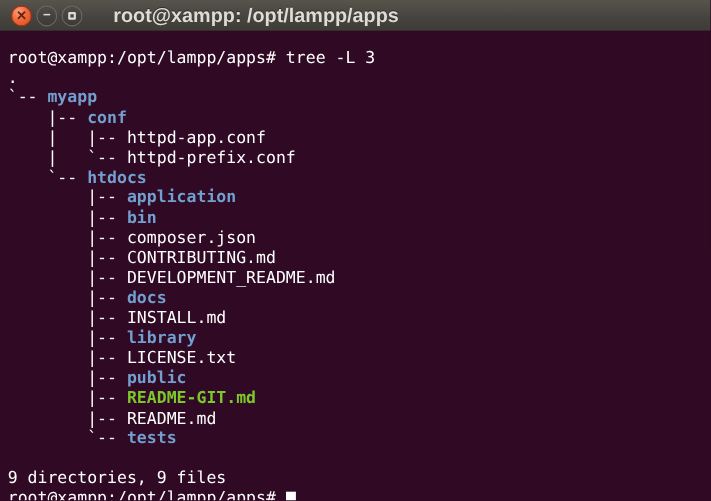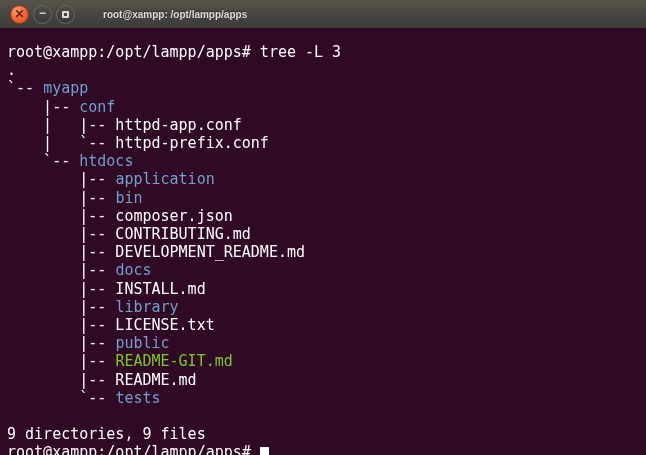--- a/index.html
+++ b/index.html
@@ -63,21 +63,21 @@
   }
   .square-glyph {
     width: 7px;
     height: 7px;
     border: 2px solid #dedbd6;
     box-sizing: border-box;
     border-radius: 1px;
   }
   .tb-title {
     color: #dfdbd5;
-    font-size: 10px;
+    font-size: 18px;
     font-weight: bold;
     margin-left: 24px;
     white-space: nowrap;
     text-shadow: 0 -1px 0 rgba(0,0,0,0.4);
   }
   
   .terminal {
     flex: 1 1 auto;
     background: var(--term-bg, #300a24);
     color: var(--term-fg, #ffffff);
@@ -86,22 +86,22 @@
     line-height: 18.2px;
     padding: 15px 0 0 7px;
     white-space: pre;
     overflow: hidden;
     cursor: text;
   }
   .term-line {
     min-height: 18.2px;
   }
   .seg-plain { color: var(--term-fg, #ffffff); }
-  .seg-dir   { color: var(--dir-color, #729fcf); font-weight: normal; }
-  .seg-exec  { color: var(--exec-color, #7cc72a); font-weight: normal; }
+  .seg-dir   { color: var(--dir-color, #729fcf); font-weight: bold; }
+  .seg-exec  { color: var(--exec-color, #7cc72a); font-weight: bold; }
   .cursor {
     display: inline-block;
     width: 9px;
     height: 16px;
     background: var(--term-fg, #ffffff);
     vertical-align: text-bottom;
     margin-bottom: -2px;
   }
 </style>
 </head>

